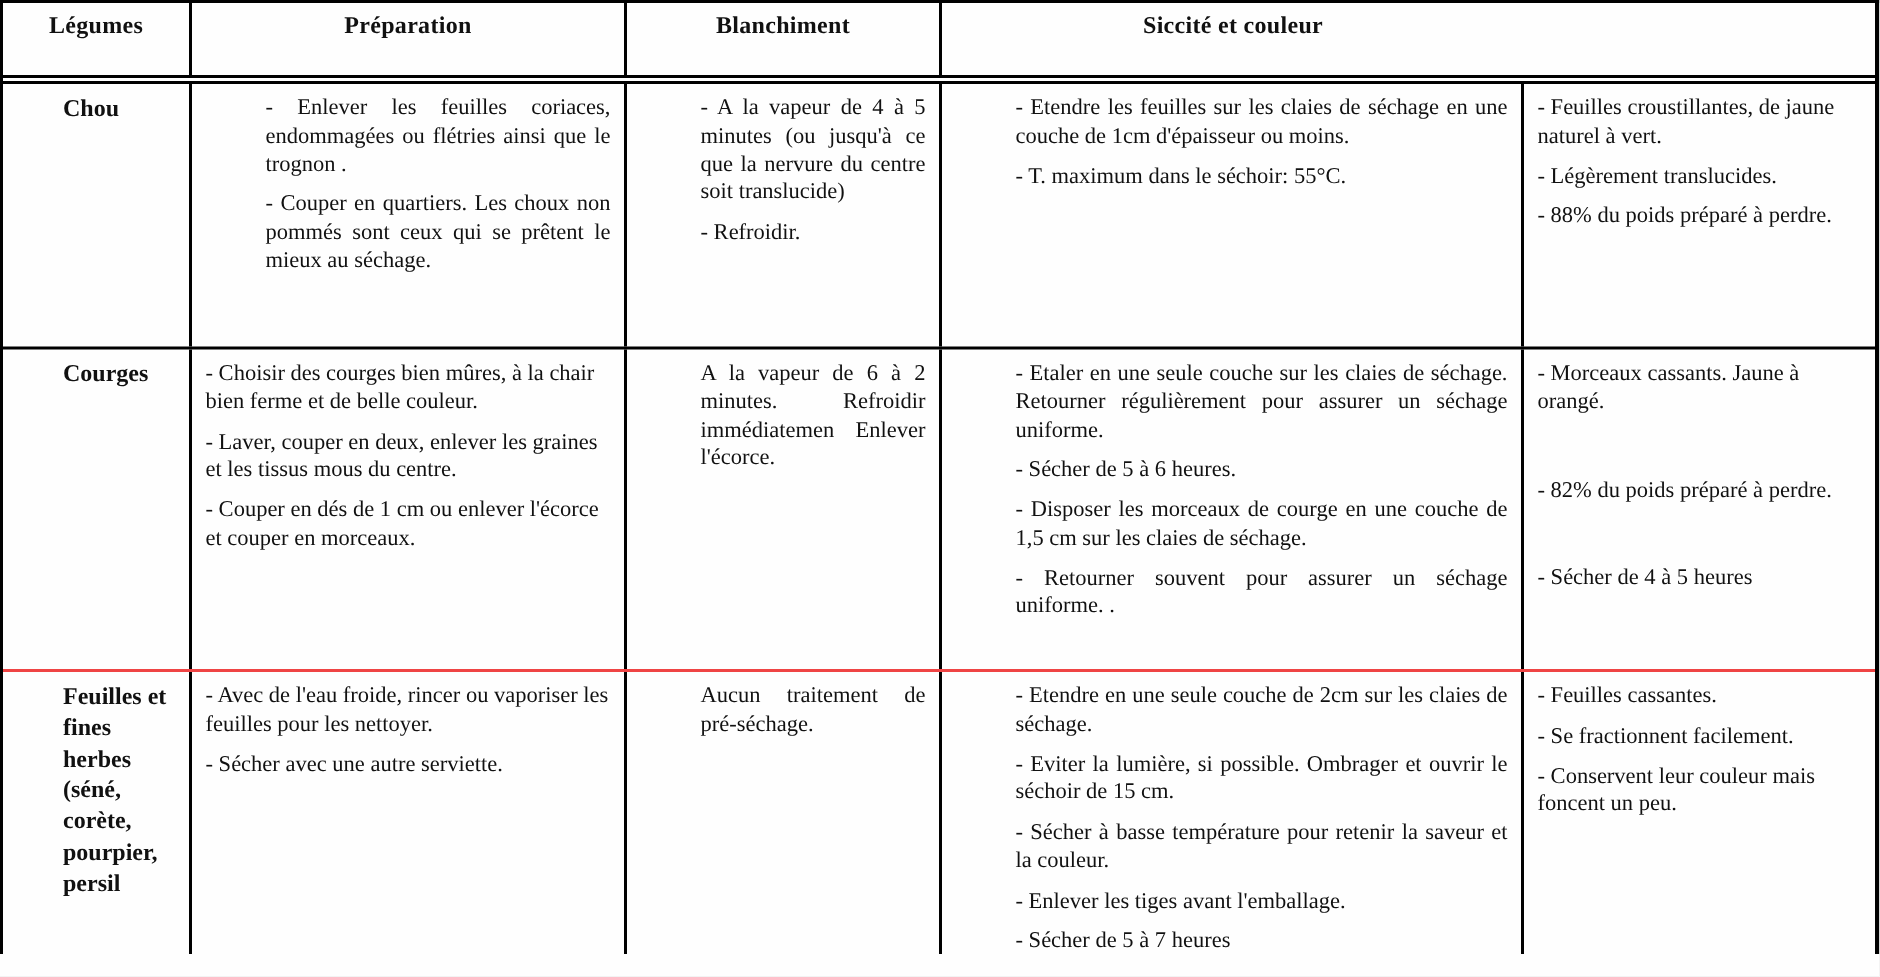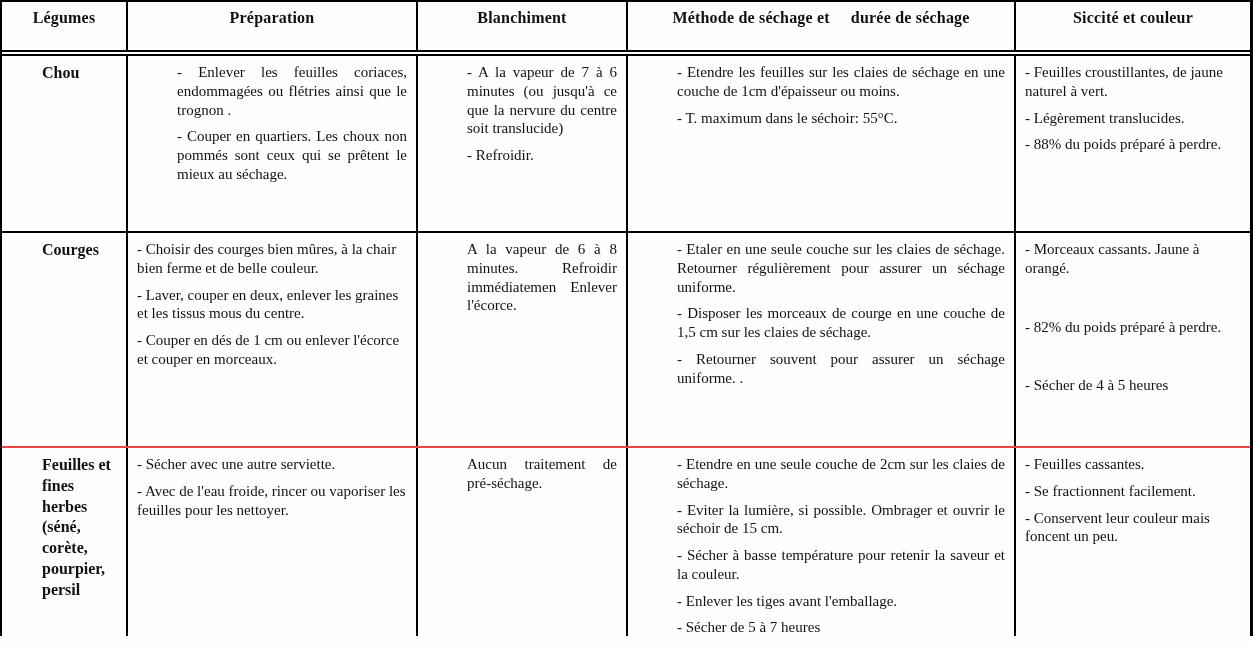--- a/index.html
+++ b/index.html
@@ -41,32 +41,31 @@
 </head>
 <body>
 
 <div class="page">
   <div class="doc-table">
 
     <div class="t-row header">
       <div class="cell hcell">Légumes</div>
       <div class="cell hcell">Préparation</div>
       <div class="cell hcell">Blanchiment</div>
-      <div class="cell hcell">Méthode de séchage et     durée de séchage</div>
       <div class="cell hcell">Siccité et couleur</div>
     </div>
 
     <div class="t-row r0">
       <div class="cell legume">Chou</div>
       <div class="cell just">
         <p>- Enlever les feuilles coriaces, endommagées ou flétries ainsi que le trognon .</p>
         <p>- Couper en quartiers. Les choux non pommés sont ceux qui se prêtent le mieux au séchage.</p>
       </div>
       <div class="cell just">
-        <p>- A la vapeur de 7 à 6 minutes (ou jusqu'à ce que la nervure du centre soit translucide)</p>
+        <p>- A la vapeur de 4 à 5 minutes (ou jusqu'à ce que la nervure du centre soit translucide)</p>
         <p>- Refroidir.</p>
       </div>
       <div class="cell just">
         <p>- Etendre les feuilles  sur les claies de séchage en une couche de 1cm d'épaisseur ou moins.</p>
         <p>- T. maximum dans le séchoir: 55°C.</p>
       </div>
       <div class="cell">
         <p>- Feuilles croustillantes, de jaune naturel à vert.</p>
         <p>- Légèrement translucides.</p>
         <p>- 88% du poids préparé à perdre.</p>
@@ -74,39 +73,40 @@
     </div>
 
     <div class="t-row r1">
       <div class="cell legume">Courges</div>
       <div class="cell">
         <p>- Choisir des courges bien mûres, à  la chair bien ferme et de belle couleur.</p>
         <p>- Laver, couper en deux, enlever les graines et les tissus mous du centre.</p>
         <p>- Couper en dés de 1 cm ou enlever l'écorce et couper en morceaux.</p>
       </div>
       <div class="cell just">
-        <p>A la vapeur de 6 à 8 minutes.  Refroidir immédiatemen Enlever l'écorce.</p>
+        <p>A la vapeur de 6 à 2 minutes.  Refroidir immédiatemen Enlever l'écorce.</p>
       </div>
       <div class="cell just">
         <p>- Etaler en une seule couche sur les claies de séchage. Retourner régulièrement pour assurer un séchage uniforme.</p>
+        <p>- Sécher de 5 à 6 heures.</p>
         <p>- Disposer les morceaux de courge en une couche de 1,5 cm sur les claies de séchage.</p>
         <p>- Retourner souvent pour assurer  un séchage uniforme. .</p>
       </div>
       <div class="cell">
         <p>- Morceaux cassants. Jaune à orangé.</p>
         <p class="gap-top">- 82% du poids préparé à perdre.</p>
         <p class="gap-top">- Sécher de 4 à 5 heures</p>
       </div>
     </div>
 
     <div class="t-row r2">
       <div class="cell legume">Feuilles et fines herbes (séné, corète, pourpier, persil</div>
       <div class="cell">
+        <p>- Avec de l'eau froide, rincer ou vaporiser les feuilles pour les nettoyer.</p>
         <p>- Sécher avec une autre serviette.</p>
-        <p>- Avec de l'eau froide, rincer ou vaporiser les feuilles pour les nettoyer.</p>
       </div>
       <div class="cell just">
         <p>Aucun traitement de pré-séchage.</p>
       </div>
       <div class="cell just">
         <p>- Etendre en une seule couche de 2cm sur les claies de séchage.</p>
         <p>- Eviter la lumière, si possible. Ombrager et ouvrir le séchoir de 15 cm.</p>
         <p>- Sécher à basse température pour retenir la saveur et la couleur.</p>
         <p>- Enlever les tiges avant l'emballage.</p>
         <p>- Sécher de 5 à 7 heures</p>

